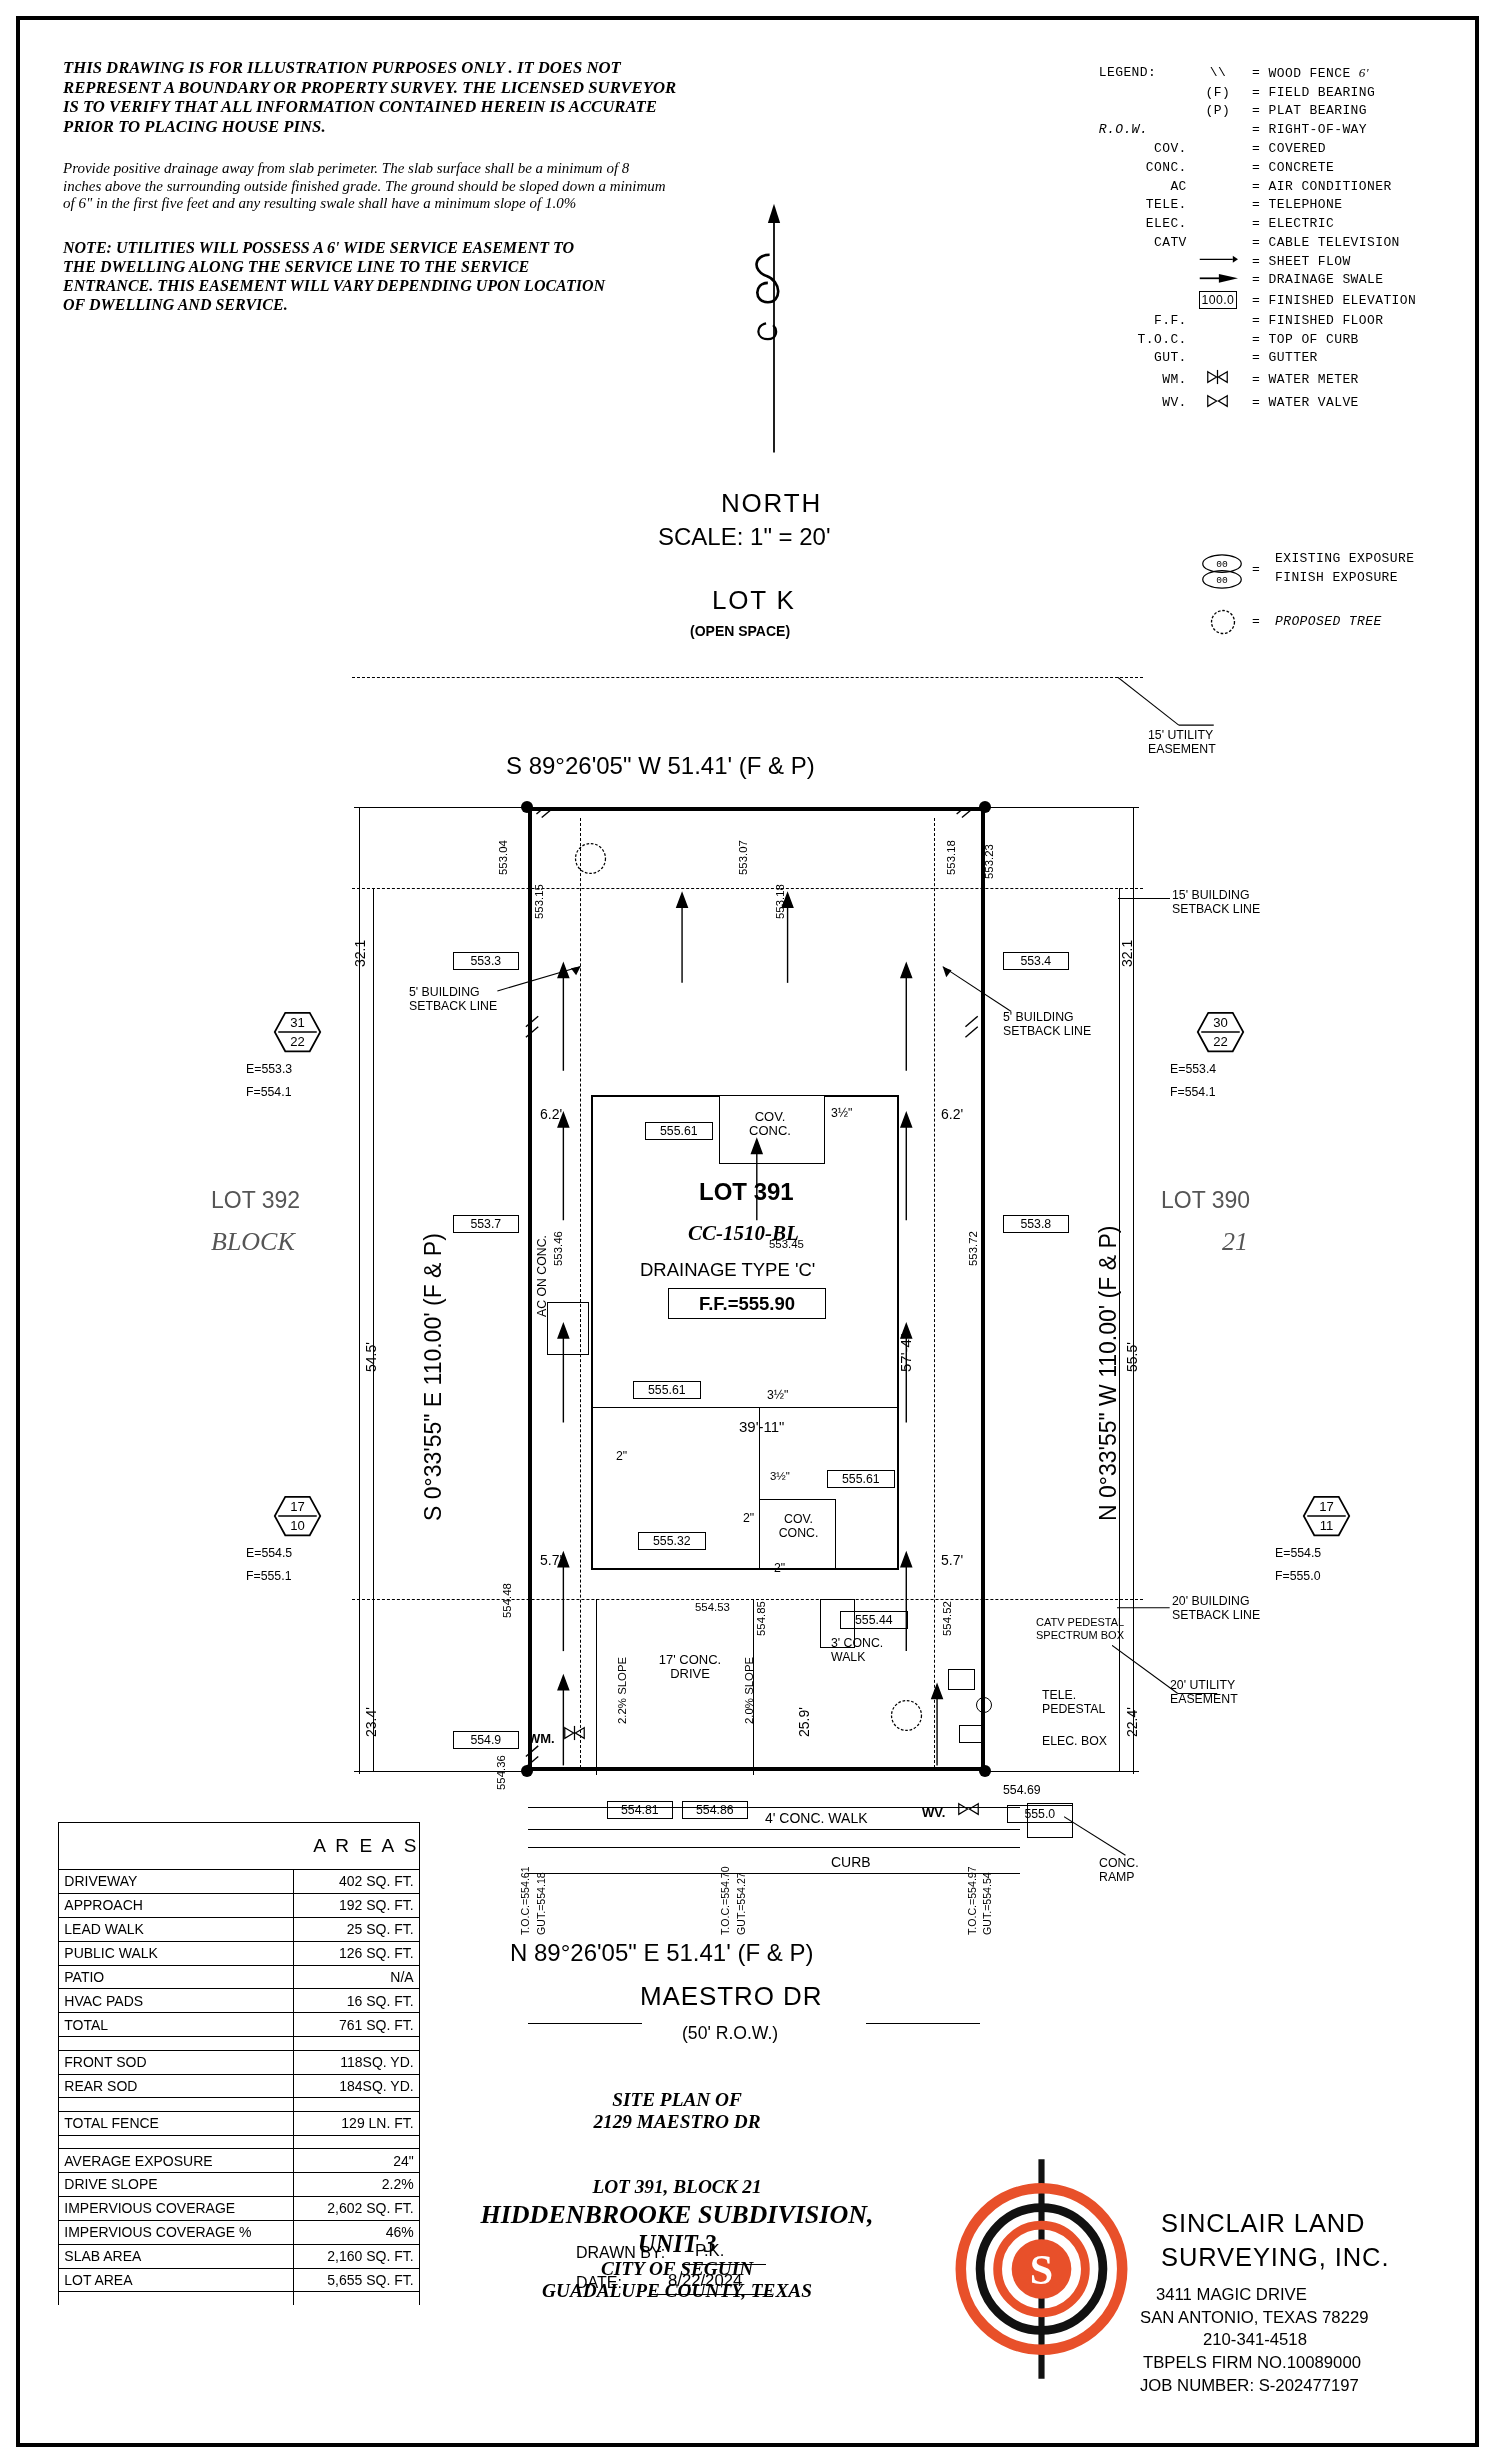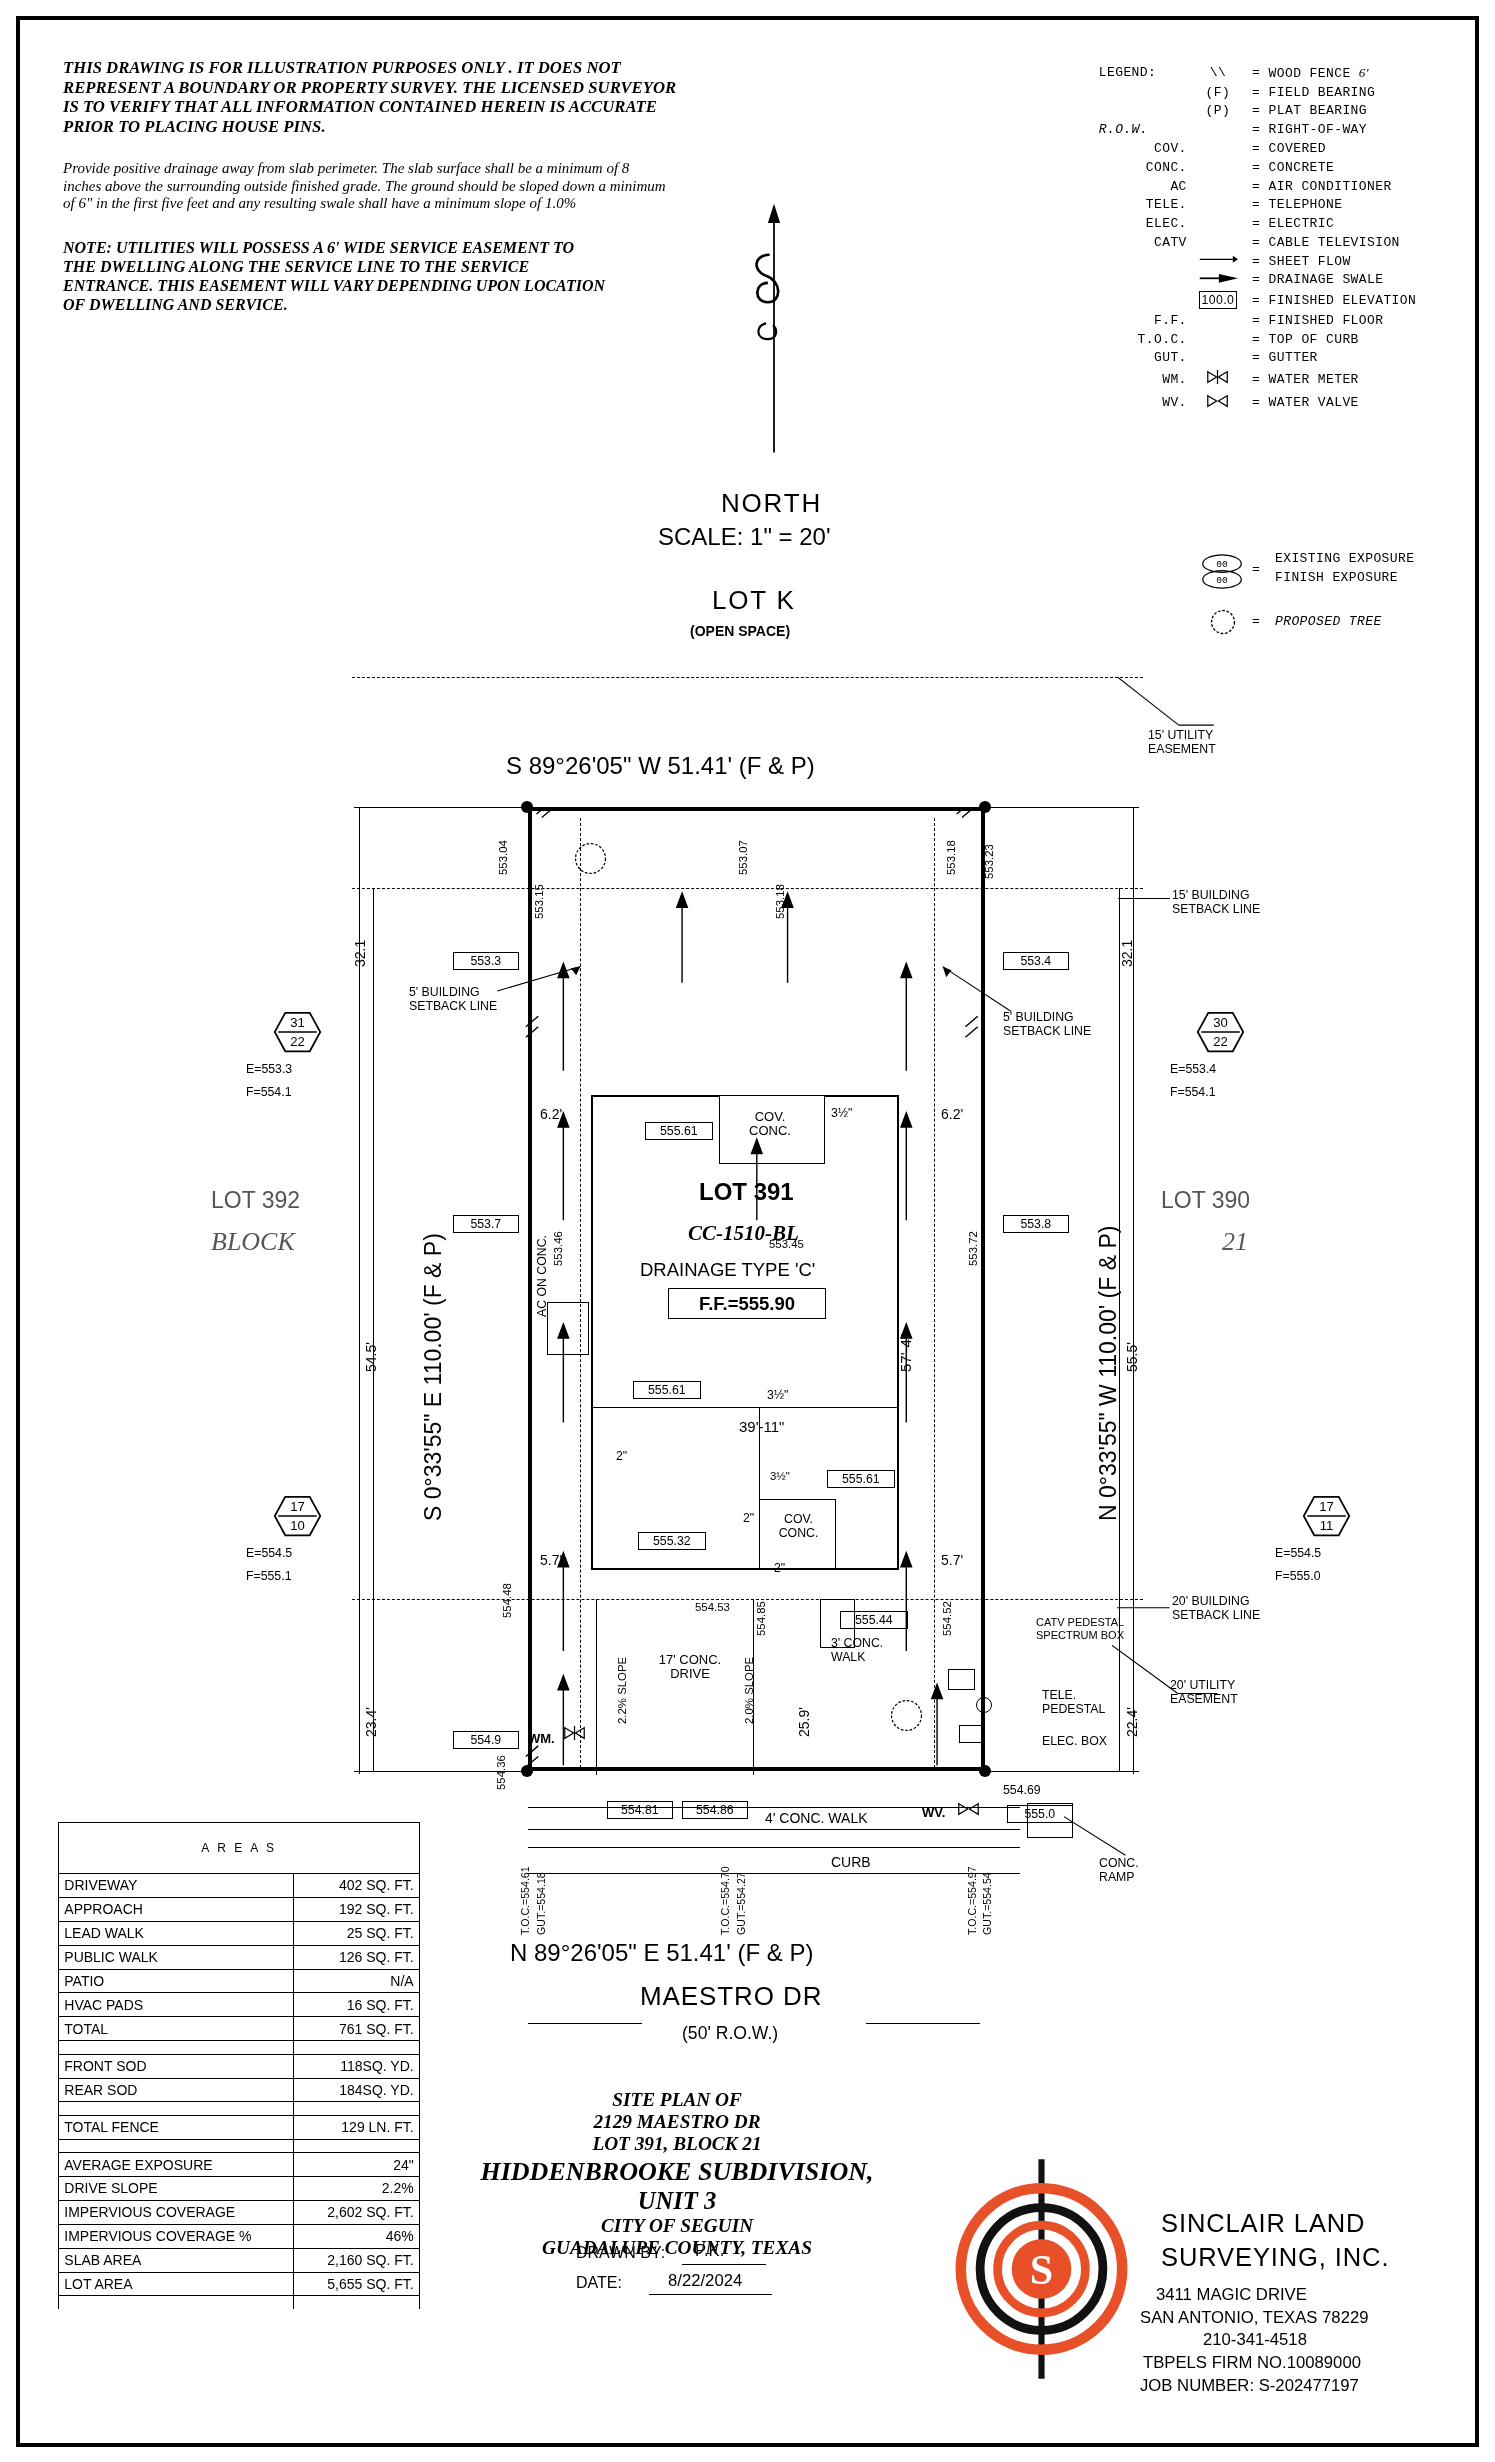--- a/index.html
+++ b/index.html
@@ -609,21 +609,21 @@
       <div class="rot90 tiny" style="font-size:10.6px;">GUT.=554.54</div>
     </div>
 
   <div class="abs lbl" style="left:510px;top:1939px;font-size:24px;">N 89°26'05" E 51.41' (F &amp; P)</div>
   <div class="abs lbl" style="left:640px;top:1981px;font-size:26px;letter-spacing:0.9px;">MAESTRO DR</div>
   <div class="abs hline" style="left:528px;top:2023px;width:114px;"></div>
   <div class="abs hline" style="left:866px;top:2023px;width:114px;"></div>
   <div class="abs lbl" style="left:682px;top:2023px;font-size:17.6px;">(50' R.O.W.)</div>
 
   <div class="abs" style="left:58px;top:1822px;width:362px;">
-    <div style="border:1.3px solid #000;border-bottom:none;text-align:center;font-size:12px;letter-spacing:2.6px;padding:18px 0;font-family:'Liberation Sans',sans-serif;">A R E A S</div>
+    <div style="border:1.3px solid #000;border-bottom:none;text-align:right;font-size:19px;letter-spacing:2.6px;padding:12px 0;font-family:'Liberation Sans',sans-serif;">A R E A S</div>
     <table class="areas" style="width:362px;">
       <tbody>
           <tr>
             <td>DRIVEWAY</td>
             <td class="v" style="width:114px;">402 SQ. FT.</td>
           </tr>
       <tr>
             <td>APPROACH</td>
             <td class="v">192 SQ. FT.</td>
           </tr>
@@ -699,21 +699,21 @@
             <td class="blank"></td>
             <td class="blank"></td>
           </tr>
     </tbody>
       </table>
   </div>
 
   <div class="abs title-block" style="left:413px;top:2089px;width:528px;">
     <div style="font-size:19.3px;">SITE PLAN OF</div>
     <div style="font-size:19.3px;">2129 MAESTRO DR</div>
-    <div style="font-size:19.3px;">LOT 391, BLOCK 21</div>
+    <div style="font-size:19.3px;margin-top:43px;">LOT 391, BLOCK 21</div>
     <div style="font-size:26px;margin-top:1.8px;">HIDDENBROOKE SUBDIVISION,</div>
     <div style="font-size:24.6px;">UNIT 3</div>
     <div style="font-size:19.3px;">CITY OF SEGUIN</div>
     <div style="font-size:19.3px;">GUADALUPE COUNTY, TEXAS</div>
   </div>
   <div class="abs lbl" style="left:576px;top:2244px;font-size:16px;">DRAWN BY:</div>
   <div class="abs lbl" style="left:695px;top:2241px;font-size:16.7px;">P.K.</div>
   <div class="abs hline" style="left:682px;top:2264px;width:84px;"></div>
   <div class="abs lbl" style="left:576px;top:2274px;font-size:16px;">DATE:</div>
   <div class="abs lbl" style="left:668px;top:2271px;font-size:16.7px;">8/22/2024</div>

